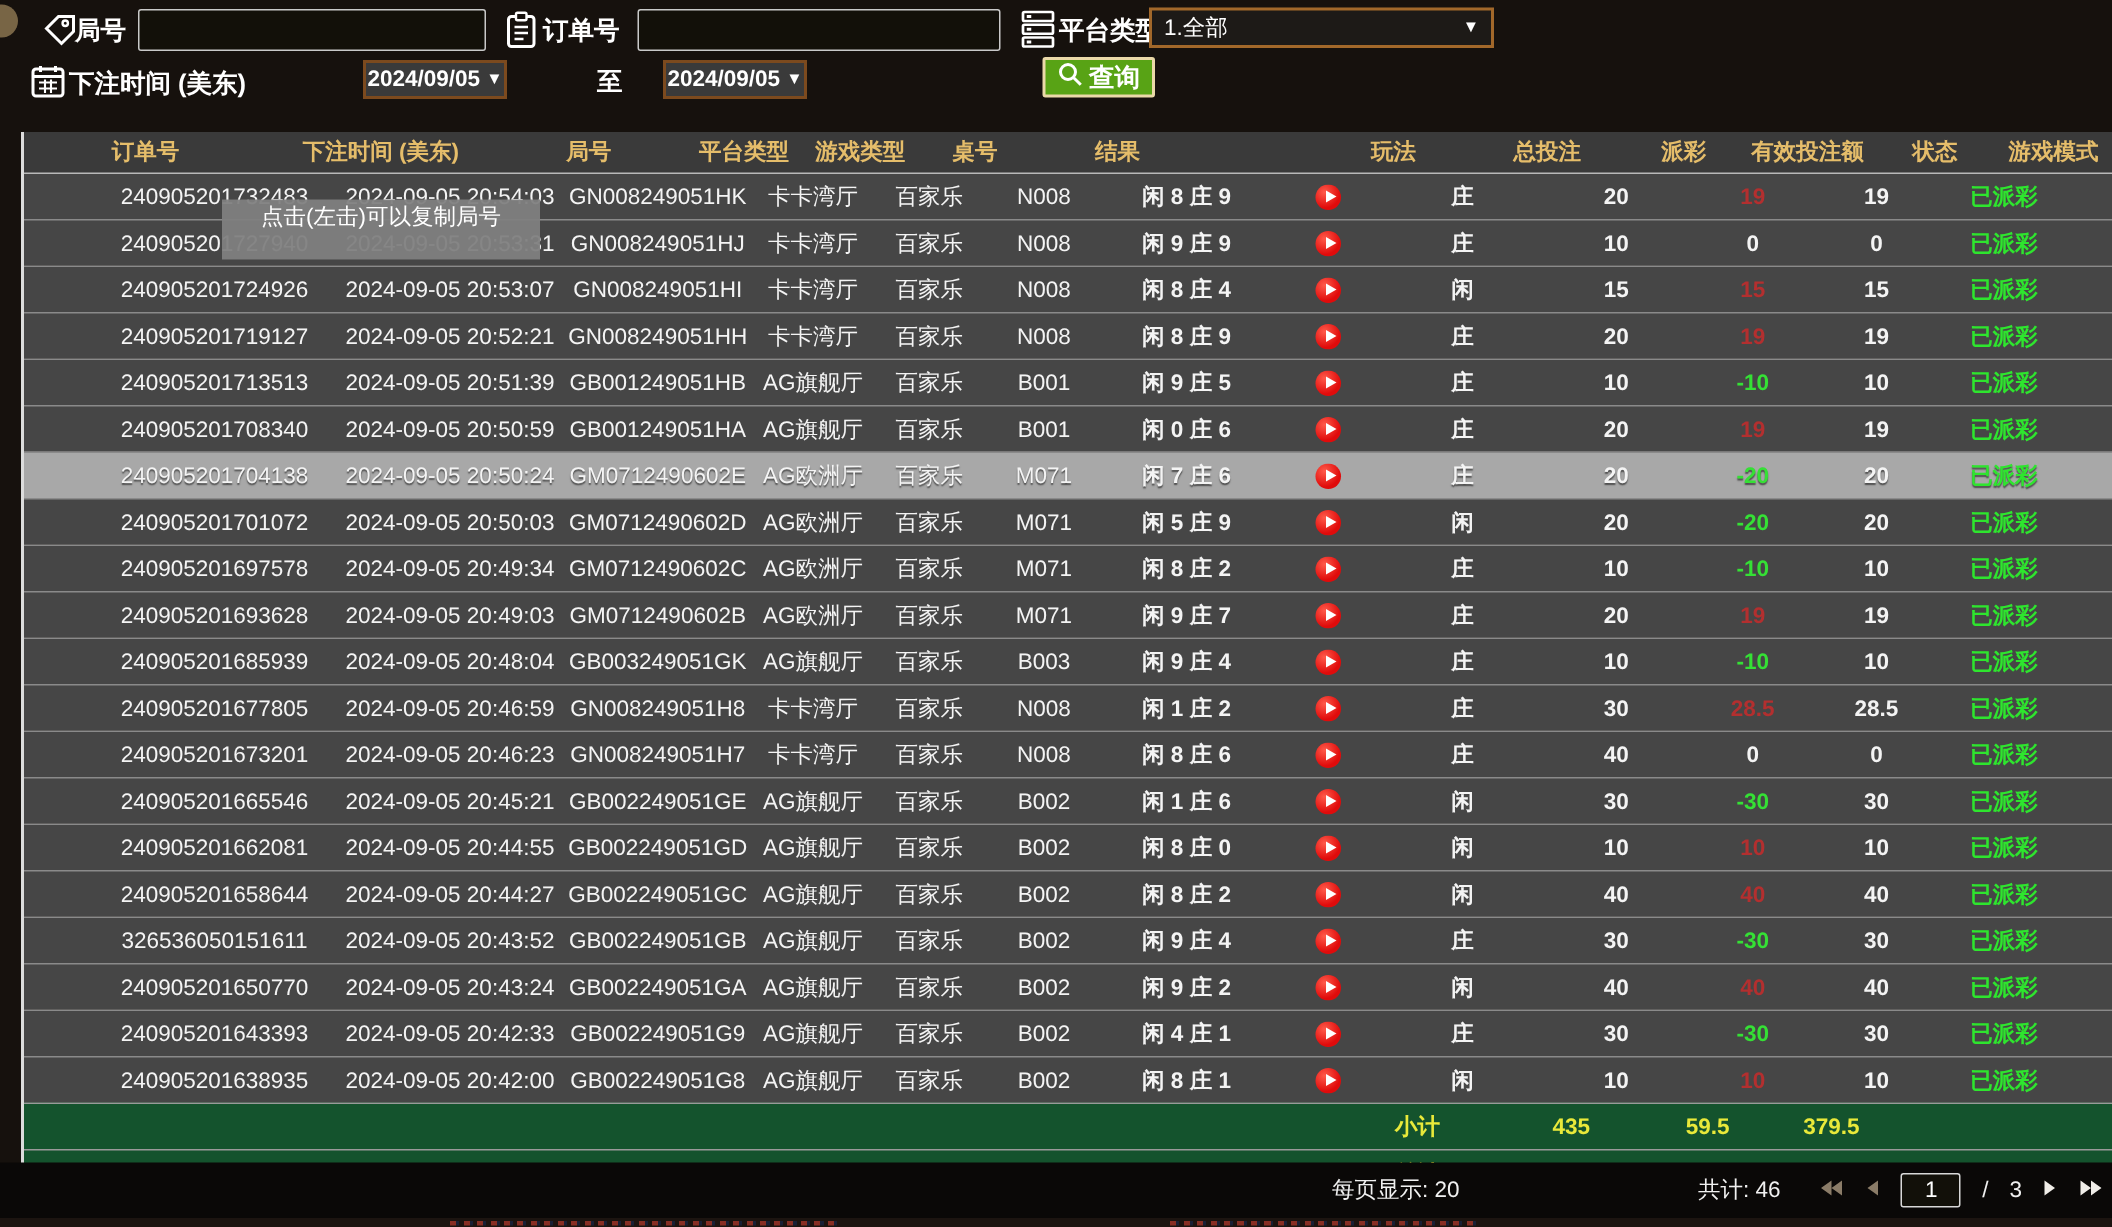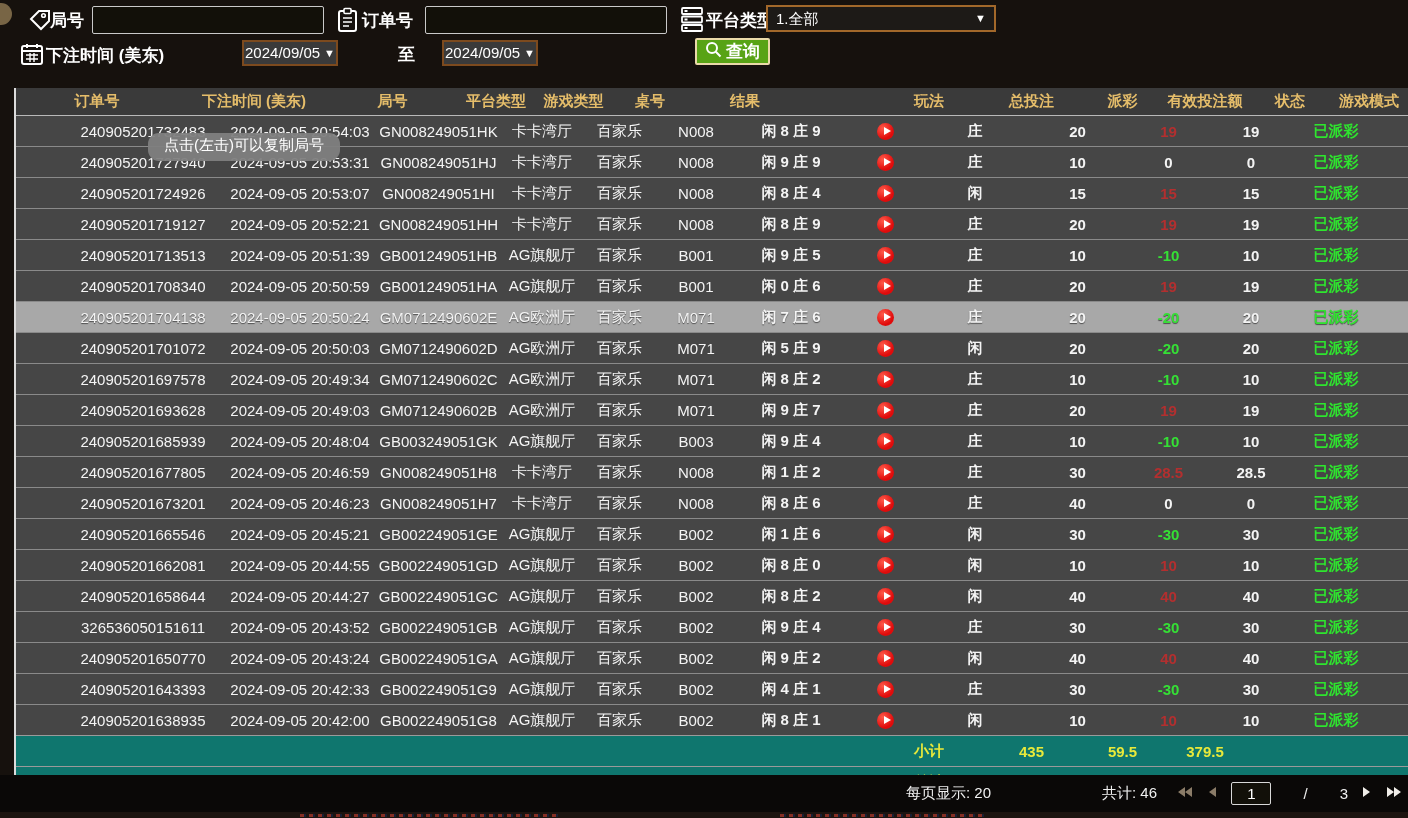--- a/index.html
+++ b/index.html
@@ -4,21 +4,21 @@
 <style>
   html,body{margin:0;padding:0;background:#16110d;}
   body{width:1408px;height:818px;position:relative;overflow:hidden;
        font-family:"Liberation Sans","DejaVu Sans",sans-serif;color:#f2f2f2;}
   .abs{position:absolute;}
 
   
   .flabel{font-weight:bold;color:#fff;font-size:17px;white-space:nowrap;}
   .txtinput{background:#121009;border:1px solid #c9c9c9;border-radius:2px;
             height:26px;color:#fff;font-size:14px;padding:0 6px;box-sizing:content-box;}
-  .datebox{background:#3a3a3a;border:2px solid #7c4a1e;color:#fff;font-weight:normal;
+  .datebox{background:#3a3a3a;border:2px solid #7c4a1e;color:#fff;font-weight:bold;
            font-size:15px;height:22px;line-height:22px;text-align:center;cursor:pointer;
            display:flex;align-items:center;justify-content:center;gap:4px;}
   .selbox{background:#1d1a17;border:2px solid #a2682a;color:#fff;font-size:15px;
           height:23px;line-height:23px;padding:0 8px;display:flex;align-items:center;
           justify-content:space-between;cursor:pointer;}
   .arrow-dn{font-size:11px;color:#fff;}
   .searchbtn{background:#58a315;border:2px solid #ead9a8;border-radius:2px;color:#fff;
              font-weight:bold;font-size:17px;display:flex;align-items:center;gap:4px;
              padding:0 8px;height:27px;cursor:pointer;}
   .icon{display:inline-block;vertical-align:middle;}
@@ -38,32 +38,32 @@
   .cell.b{font-weight:bold;}
   .cell.pos{color:#b32f2f;font-weight:bold;}
   .cell.neg{color:#35e035;font-weight:bold;}
   .cell.zero{color:#f4f4f4;font-weight:bold;}
   .cell.status{color:#2ee52e;font-weight:bold;}
   .play-icon{width:17px;height:17px;border-radius:50%;margin:0 auto;cursor:pointer;
              background:radial-gradient(circle at 35% 30%, #ff5a4a, #e00b0b 65%);
              position:relative;display:block;}
   .play-icon::after{content:"";position:absolute;left:7px;top:4.5px;border-left:7px solid #fff;
              border-top:4px solid transparent;border-bottom:4px solid transparent;}
-  .sumrow{background:#0f766e;height:30px;border-top:1px solid #9a9a9a;}
+  .sumrow{background:#14532d;height:30px;border-top:1px solid #9a9a9a;padding-left:16px;}
   .sumrow .cell{color:#e9e93a;font-weight:bold;}
 
   
-  .tooltip{left:148px;top:133px;height:28px;line-height:23px;padding:0 16px;
+  .tooltip{left:148px;top:133px;height:40px;line-height:23px;padding:0 26px;
            background:rgba(128,128,128,.95);color:#fff;font-size:15px;white-space:nowrap;
-           z-index:20;border-radius:11px;}
+           z-index:20;}
 
   
   .footer{left:0;top:775px;width:1408px;height:37px;background:#0a0807;
           display:flex;align-items:center;}
-  .foot-txt{font-size:15px;color:#f0f0f0;white-space:nowrap;margin-left:18px;}
+  .foot-txt{font-size:15px;color:#f0f0f0;white-space:nowrap;}
   .pager{position:absolute;right:6px;top:0;height:37px;display:flex;align-items:center;gap:14px;}
   .pgbox{width:38px;height:21px;border:1px solid #d8d8d8;border-radius:2px;background:#121009;
          color:#fff;font-size:15px;text-align:center;line-height:21px;}
   .pbtn{background:none;border:none;padding:0;cursor:pointer;display:flex;align-items:center;}
   .dim svg path{fill:#8b7c68;}
   .act svg path{fill:#f0ede8;}
 
   .bstrip{left:0;top:812px;width:1408px;height:6px;background:#1c1410;}
   .dots{position:absolute;top:2px;height:3px;opacity:.8;
         background:repeating-linear-gradient(90deg,#a23529 0 4px,#17233f 4px 6px,transparent 6px 9px);}
@@ -552,21 +552,21 @@
       <div class="cell">672.5</div>
       <div class="cell"></div>
       <div class="cell"></div>
     </div>
 </div>
 
 <div class="abs tooltip">点击(左击)可以复制局号</div>
 
 <div class="abs footer">
   <span class="abs foot-txt" style="left:888px;">每页显示: 20</span>
-  <span class="abs foot-txt" style="left:1084px;">共计: 46</span>
+  <span class="abs foot-txt" style="left:1132px;">共计: 46</span>
   <div class="pager">
     <button class="pbtn dim">
       <span><svg width="16" height="12" viewBox="0 0 16 12">
             <path d="M8 1L1 6l7 5zM15 1L8 6l7 5z"></path>
           </svg></span>
     </button>
     <button class="pbtn dim">
       <span><svg width="10" height="12" viewBox="0 0 10 12">
             <path d="M9 1L2 6l7 5z"></path>
           </svg></span>

